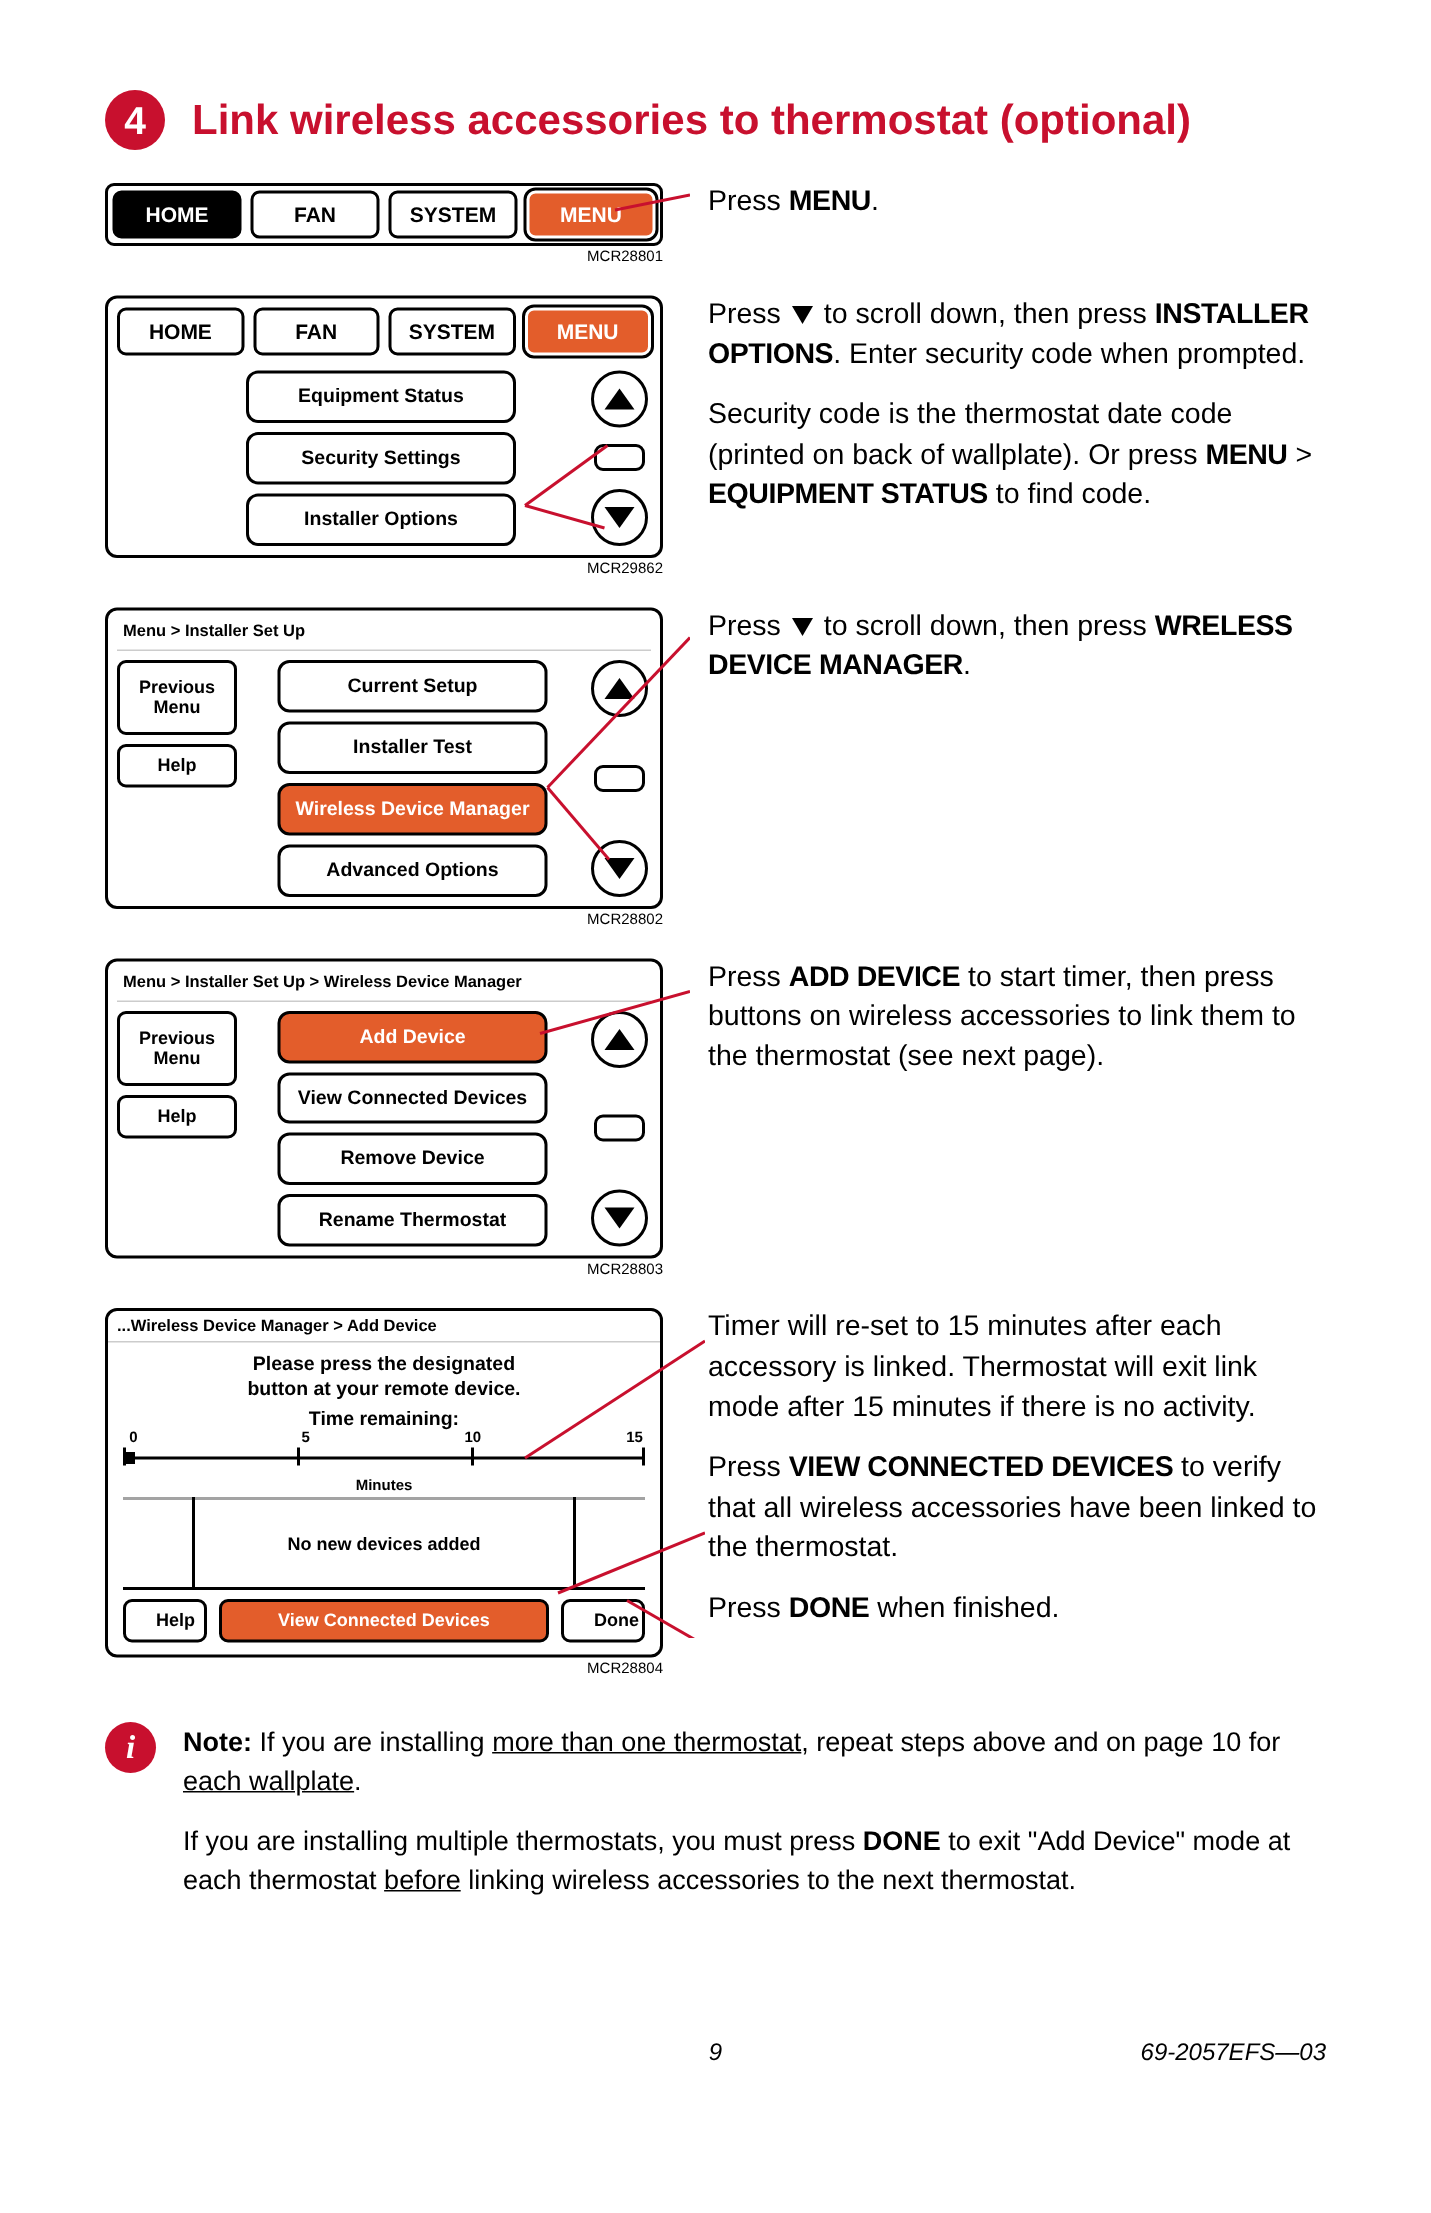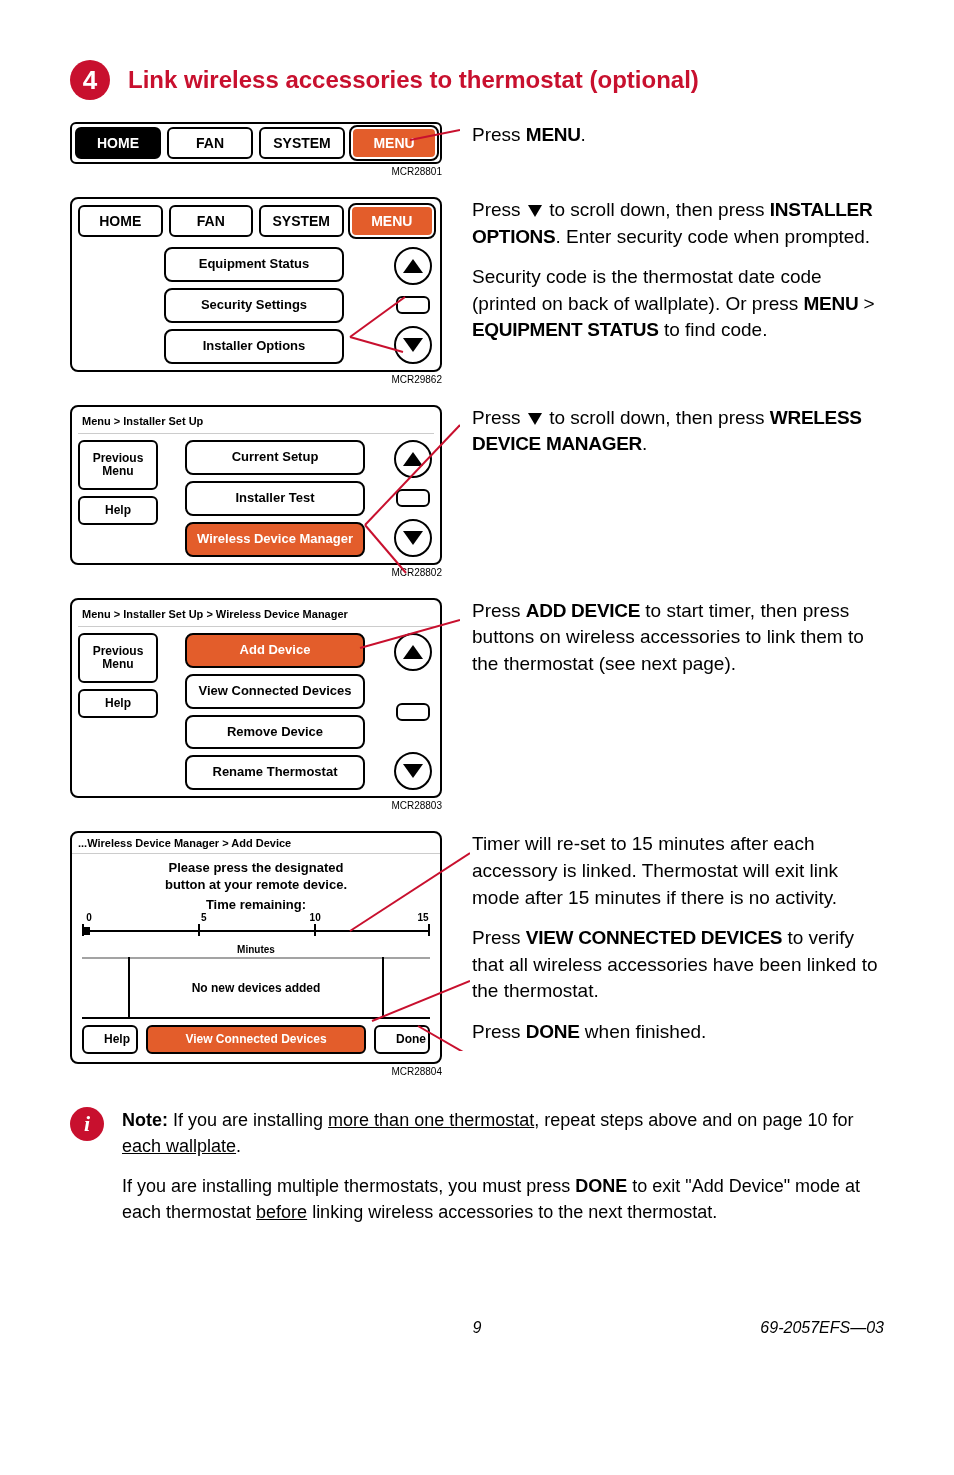--- a/index.html
+++ b/index.html
@@ -1,19 +1,19 @@
 <!DOCTYPE html>
 <html><head>
 <meta charset="utf-8">
 <style>
   * { box-sizing: border-box; margin: 0; padding: 0; }
   body { font-family: Arial, Helvetica, sans-serif; background: #fff; width: 954px; margin: 0 auto; padding: 60px 70px 30px 70px; color: #000; }
   .step-header { display: flex; align-items: center; gap: 18px; margin-bottom: 22px; }
   .step-badge { width: 40px; height: 40px; border-radius: 50%; background: #c8102e; color: #fff; display: flex; align-items: center; justify-content: center; font-size: 26px; font-weight: bold; }
-  .step-title { color: #c8102e; font-size: 24px; font-weight: bold; }
+  .step-title { color: #c8102e; font-size: 28px; font-weight: bold; }
   .row { display: flex; gap: 30px; margin-bottom: 20px; align-items: flex-start; }
   .screen-col { width: 372px; flex-shrink: 0; position: relative; }
   .instr-col { flex: 1; font-size: 19px; line-height: 1.4; }
   .instr-col p { margin-bottom: 14px; }
   .bold { font-weight: bold; font-family: Arial, sans-serif; }
   .condensed { font-weight: bold; font-stretch: condensed; letter-spacing: -0.3px; }
   .figref { font-size: 10px; text-align: right; margin-top: 2px; color: #000; }
 
   
   .tabs-bar { display: flex; gap: 6px; border: 2px solid #000; border-radius: 6px; padding: 3px; background: #fff; }
@@ -142,20 +142,21 @@
       <div class="panel-crumb">Menu &gt; Installer Set Up</div>
       <div class="panel-body">
         <div class="side-col">
           <div class="btn tall">Previous Menu</div>
           <div class="btn">Help</div>
         </div>
         <div class="center-col">
           <div class="list-btn">Current Setup</div>
           <div class="list-btn">Installer Test</div>
           <div class="list-btn orange">Wireless Device Manager</div>
+          <div class="list-btn">Advanced Options</div>
         </div>
         <div class="scroll-col">
           <div class="arrow-btn">
               <div class="arrow-up"></div>
             </div>
           <div class="select-pill"></div>
           <div class="arrow-btn">
               <div class="arrow-down"></div>
             </div>
         </div>

